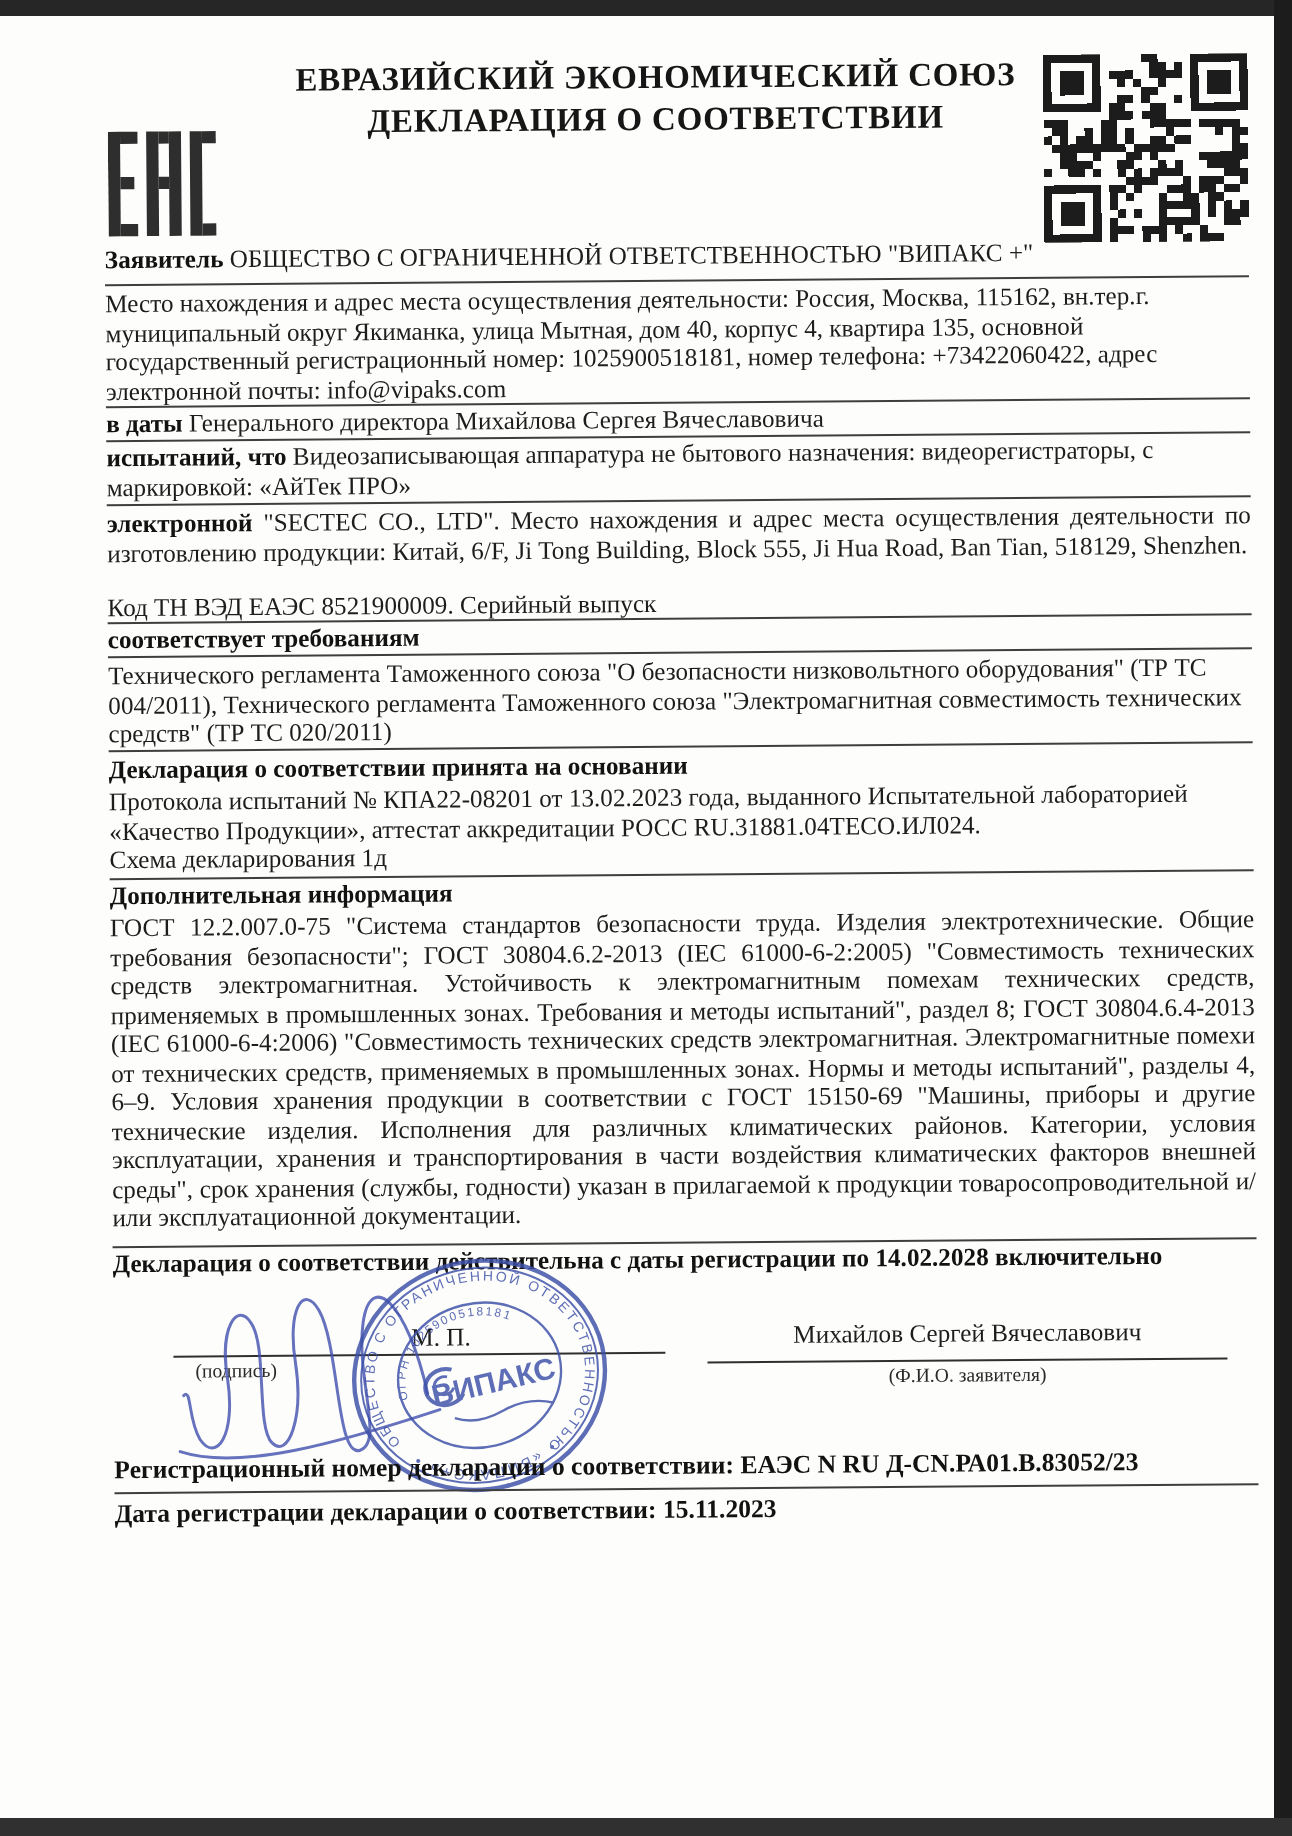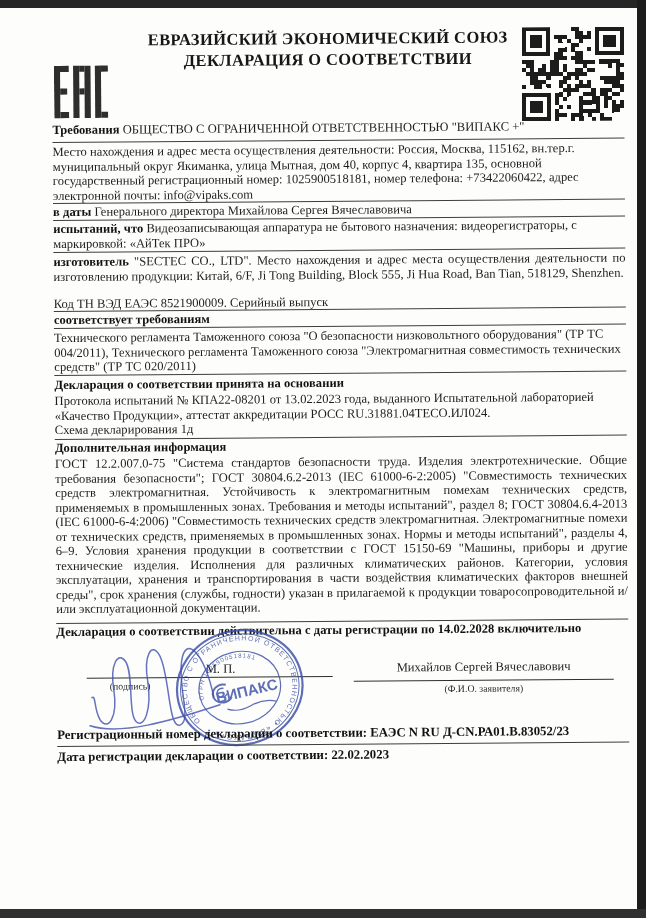--- a/index.html
+++ b/index.html
@@ -251,42 +251,42 @@
         <rect x="2" y="2" width="3" height="3" fill="#1c1c1c"></rect>
         <rect x="18" y="0" width="7" height="7" fill="#1c1c1c"></rect>
         <rect x="19" y="1" width="5" height="5" fill="#fdfdfb"></rect>
         <rect x="20" y="2" width="3" height="3" fill="#1c1c1c"></rect>
         <rect x="0" y="16" width="7" height="7" fill="#1c1c1c"></rect>
         <rect x="1" y="17" width="5" height="5" fill="#fdfdfb"></rect>
         <rect x="2" y="18" width="3" height="3" fill="#1c1c1c"></rect>
       </svg>
 
     <div class="row" style="top:121px">
-      <span class="b">Требования</span>
+      <span class="b">Заявитель</span>
       <span>ОБЩЕСТВО С ОГРАНИЧЕННОЙ ОТВЕТСТВЕННОСТЬЮ "ВИПАКС +"</span>
     </div>
     <div class="hr" style="top:140px"></div>
 
     <div class="row" style="top:143px">Место нахождения и адрес места осуществления деятельности: Россия, Москва, 115162, вн.тер.г. муниципальный округ Якиманка, улица Мытная, дом 40, корпус 4, квартира 135, основной государственный регистрационный номер: 1025900518181, номер телефона: +73422060422, адрес электронной почты: info@vipaks.com</div>
     <div class="hr" style="top:201px"></div>
 
     <div class="row" style="top:203px">
       <span class="b">в даты</span>
       <span>Генерального директора Михайлова Сергея Вячеславовича</span>
     </div>
     <div class="hr" style="top:218px"></div>
 
     <div class="row" style="top:220px">
       <span class="b">испытаний, что</span>
       <span>Видеозаписывающая аппаратура не бытового назначения: видеорегистраторы, с маркировкой: «АйТек ПРО»</span>
     </div>
     <div class="hr" style="top:250px"></div>
 
     <div class="row jst" style="top:253px">
-      <span class="b">изготовитель</span>
+      <span class="b">электронной</span>
       <span>"SECTEC CO., LTD". Место нахождения и адрес места осуществления деятельности по изготовлению продукции: Китай, 6/F, Ji Tong Building, Block 555, Ji Hua Road, Ban Tian, 518129, Shenzhen.</span>
     </div>
 
     <div class="row" style="top:295px">Код ТН ВЭД ЕАЭС 8521900009. Серийный выпуск</div>
     <div class="hr" style="top:309px"></div>
 
     <div class="row b" style="top:311px">соответствует требованиям</div>
     <div class="hr" style="top:326px"></div>
 
     <div class="row" style="top:329px">Технического регламента Таможенного союза "О безопасности низковольтного оборудования" (ТР ТС 004/2011), Технического регламента Таможенного союза "Электромагнитная совместимость технических средств" (ТР ТС 020/2011)</div>
@@ -297,21 +297,21 @@
     <div class="row" style="top:421px">Схема декларирования 1д</div>
     <div class="hr" style="top:437px"></div>
 
     <div class="row b" style="top:439px">Дополнительная информация</div>
     <div class="row jst" style="top:455px">ГОСТ 12.2.007.0-75 "Система стандартов безопасности труда. Изделия электротехнические. Общие требования безопасности"; ГОСТ 30804.6.2-2013 (IEC 61000-6-2:2005) "Совместимость технических средств электромагнитная. Устойчивость к электромагнитным помехам технических средств, применяемых в промышленных зонах. Требования и методы испытаний", раздел 8; ГОСТ 30804.6.4-2013 (IEC 61000-6-4:2006) "Совместимость технических средств электромагнитная. Электромагнитные помехи от технических средств, применяемых в промышленных зонах. Нормы и методы испытаний", разделы 4, 6–9. Условия хранения продукции в соответствии с ГОСТ 15150-69 "Машины, приборы и другие технические изделия. Исполнения для различных климатических районов. Категории, условия эксплуатации, хранения и транспортирования в части воздействия климатических факторов внешней среды", срок хранения (службы, годности) указан в прилагаемой к продукции товаросопроводительной и/или эксплуатационной документации.</div>
     <div class="hr" style="top:621px"></div>
 
     <div class="row b" style="top:623px">Декларация о соответствии действительна с даты регистрации по 14.02.2028 включительно</div>
 
     <div class="sig-line" style="left:85px;top:676px;width:246px"></div>
-    <div class="cap" style="left:108px;top:679px">(подпись)</div>
+    <div class="cap" style="left:96px;top:679px">(подпись)</div>
     <div class="row" style="left:204px;top:661px;width:60px">М. П.</div>
 
     <div class="name-blk" style="top:661px">Михайлов Сергей Вячеславович</div>
     <div class="sig-line" style="left:352px;top:681px;width:260px"></div>
     <div class="cap" style="left:350px;top:684px;width:264px;text-align:center">(Ф.И.О. заявителя)</div>
 
     <svg class="scribble" width="150" height="108" viewBox="0 0 150 108">
       <g fill="none" stroke="#4150ae" stroke-width="1.5" stroke-linecap="round">
         <path d="M128,64 C118,18 100,2 96,28 C92,55 106,88 94,92 C82,96 84,40 74,22 C66,8 58,22 62,48 C66,76 58,96 50,88 C42,80 48,40 40,28 C33,17 24,30 28,56 C32,84 22,98 14,86 C8,76 10,60 6,64"></path>
         <path d="M4,92 C34,102 84,88 134,72"></path>
@@ -341,17 +341,17 @@
       <text x="85" y="84" font-size="15" font-weight="bold" text-anchor="middle" fill="#3c4fa8">ВИПАКС</text>
     </svg>
 
     <div class="reg" style="top:726px">
       <span>Регистрационный номер декларации о соответствии:</span>
       <span>ЕАЭС N RU Д-CN.РА01.В.83052/23</span>
     </div>
     <div class="hr" style="top:744px"></div>
     <div class="reg" style="top:748px">
       <span>Дата регистрации декларации о соответствии:</span>
-      <span>22.02.2023</span>
+      <span>15.11.2023</span>
     </div>
 
   </div>
 </div>
 
 </body></html>

